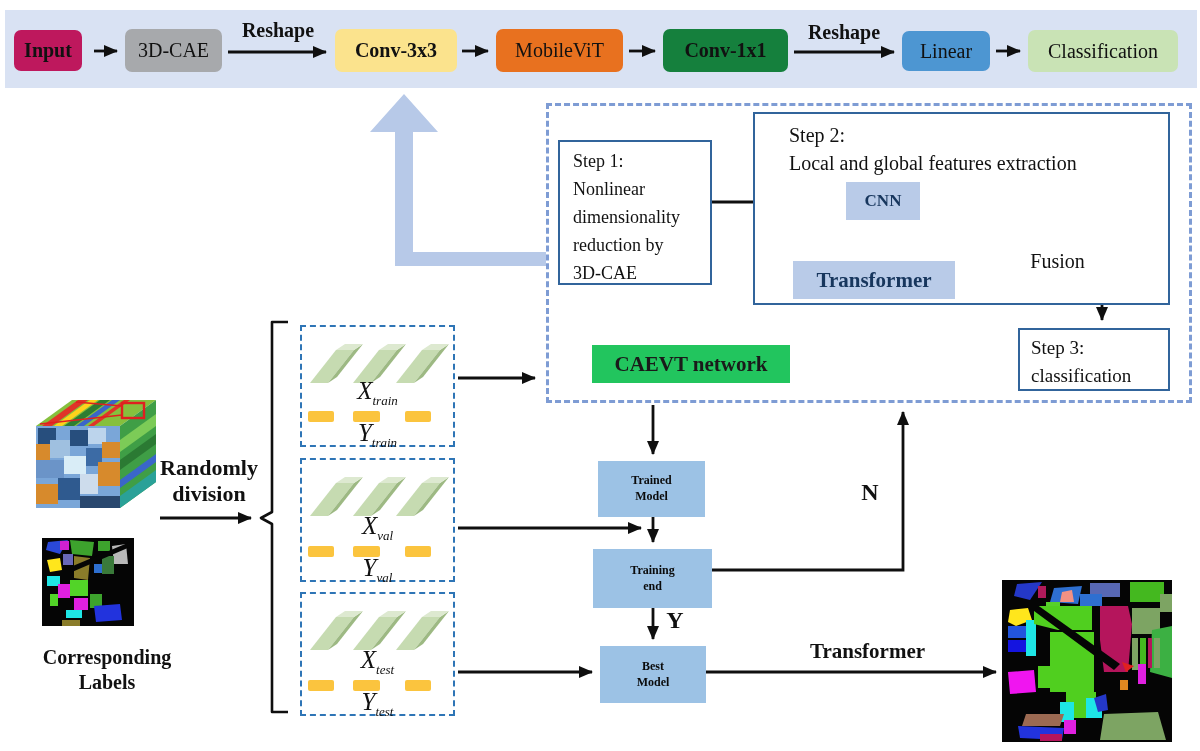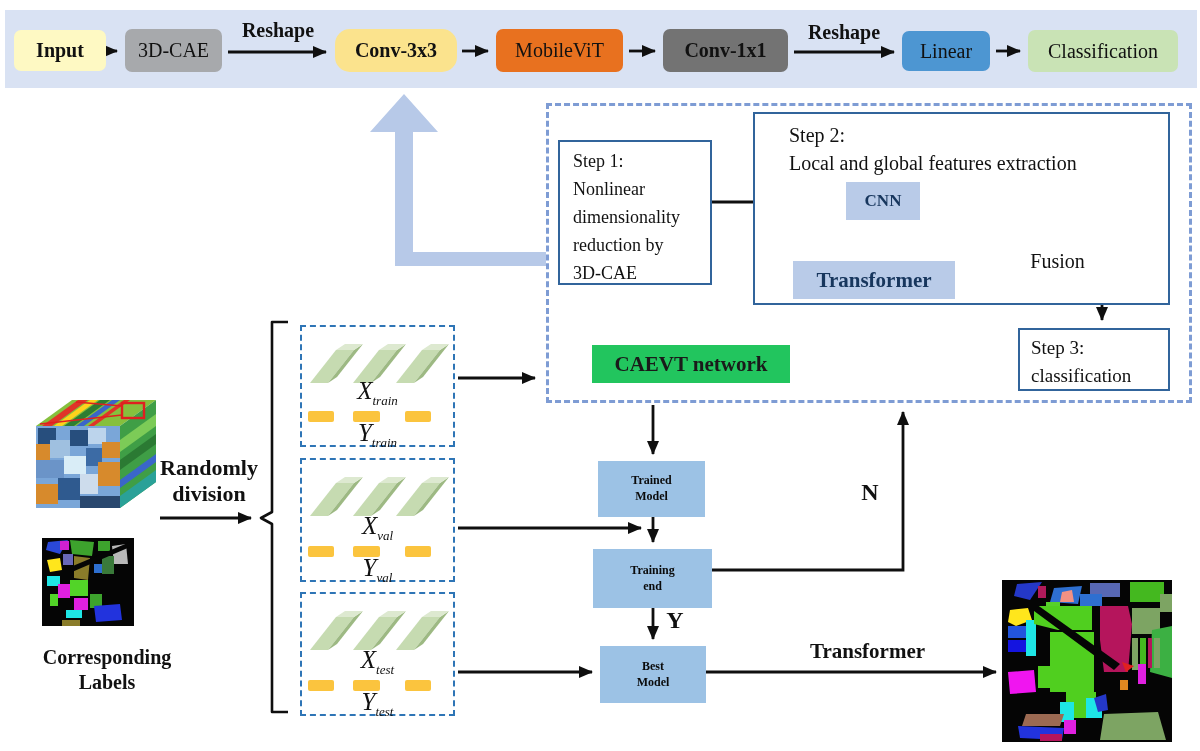--- a/index.html
+++ b/index.html
@@ -60,33 +60,33 @@
       <path d="M458,378 H535"></path>
       <path d="M458,528 H641"></path>
       <path d="M458,672 H592"></path>
       <path d="M160,518 H251"></path>
     </g>
     <path d="M288,322 H272 V512 L261,518 L272,524 V712 H288" stroke="#0f0f0f" stroke-width="2.6" fill="none" stroke-linejoin="round"></path>
   </svg>
 
   <div class="abs band" style="background-color: rgb(217, 226, 243);"></div>
 
-  <div class="abs node bold" style="left: 14px; top: 30px; width: 92px; height: 41px; background-color: #fef9c3;">
+  <div class="abs node bold" style="left: 14px; top: 30px; width: 68px; height: 41px; background-color: #be185d;">
       <span>Input</span>
     </div>
   <div class="abs node" style="left: 125px; top: 29px; width: 97px; height: 43px; background-color: rgb(167, 169, 172);">
       <span>3D-CAE</span>
     </div>
-  <div class="abs node bold" style="left: 335px; top: 29px; width: 122px; height: 43px; background-color: rgb(251, 227, 141); border-radius: 15px;">
+  <div class="abs node bold" style="left: 335px; top: 29px; width: 122px; height: 43px; background-color: rgb(251, 227, 141);">
       <span>Conv-3x3</span>
     </div>
   <div class="abs node" style="left: 496px; top: 29px; width: 127px; height: 43px; background-color: rgb(232, 113, 31);">
       <span>MobileViT</span>
     </div>
-  <div class="abs node bold" style="left: 663px; top: 29px; width: 125px; height: 43px; background-color: #737373;">
+  <div class="abs node bold" style="left: 663px; top: 29px; width: 125px; height: 43px; background-color: #15803d;">
       <span>Conv-1x1</span>
     </div>
   <div class="abs node" style="left: 902px; top: 31px; width: 88px; height: 40px; background-color: rgb(77, 150, 210);">
       <span>Linear</span>
     </div>
   <div class="abs node" style="left: 1028px; top: 30px; width: 150px; height: 42px; background-color: rgb(201, 227, 181);">
       <span>Classification</span>
     </div>
 
   <div class="abs lbl bold" style="left:218px;top:19px;width:120px;font-size:20px;z-index:3;">Reshape</div>

